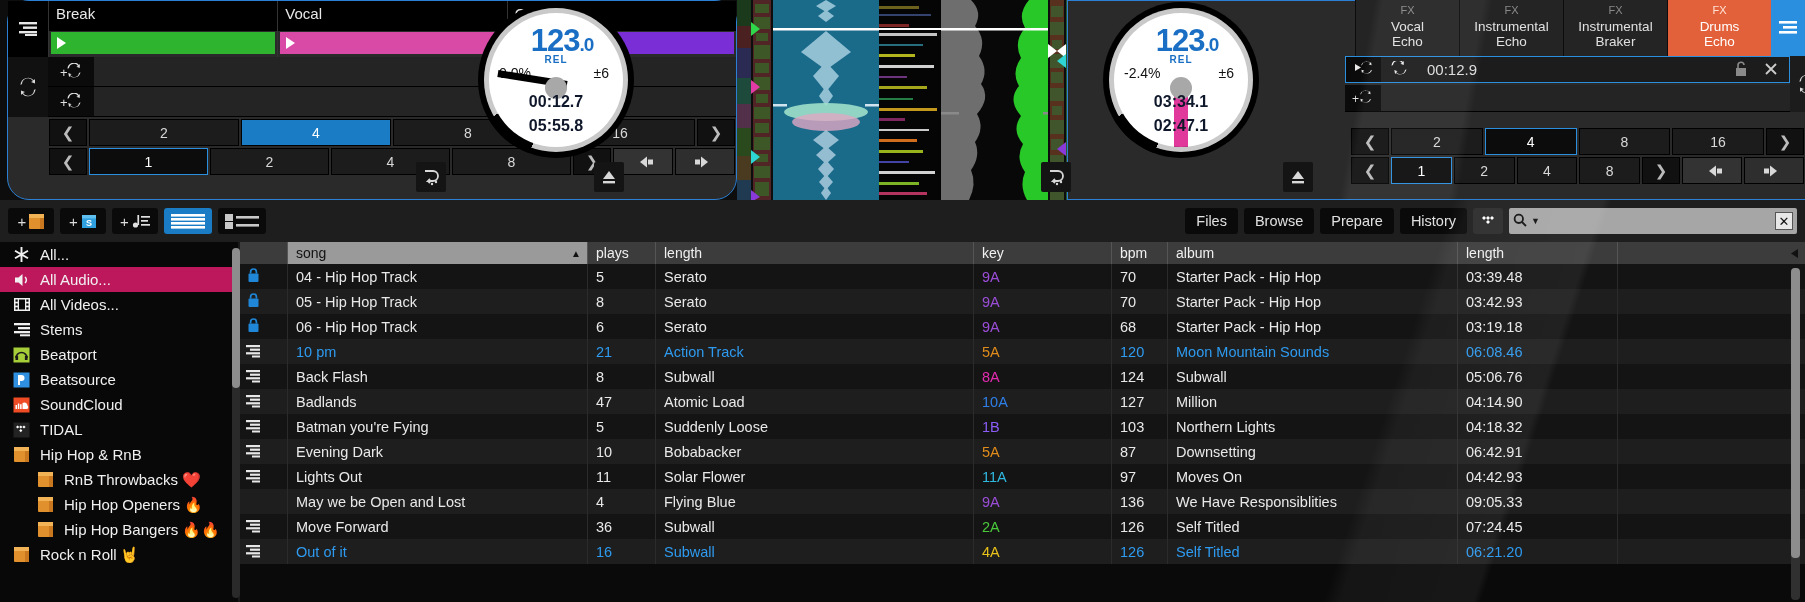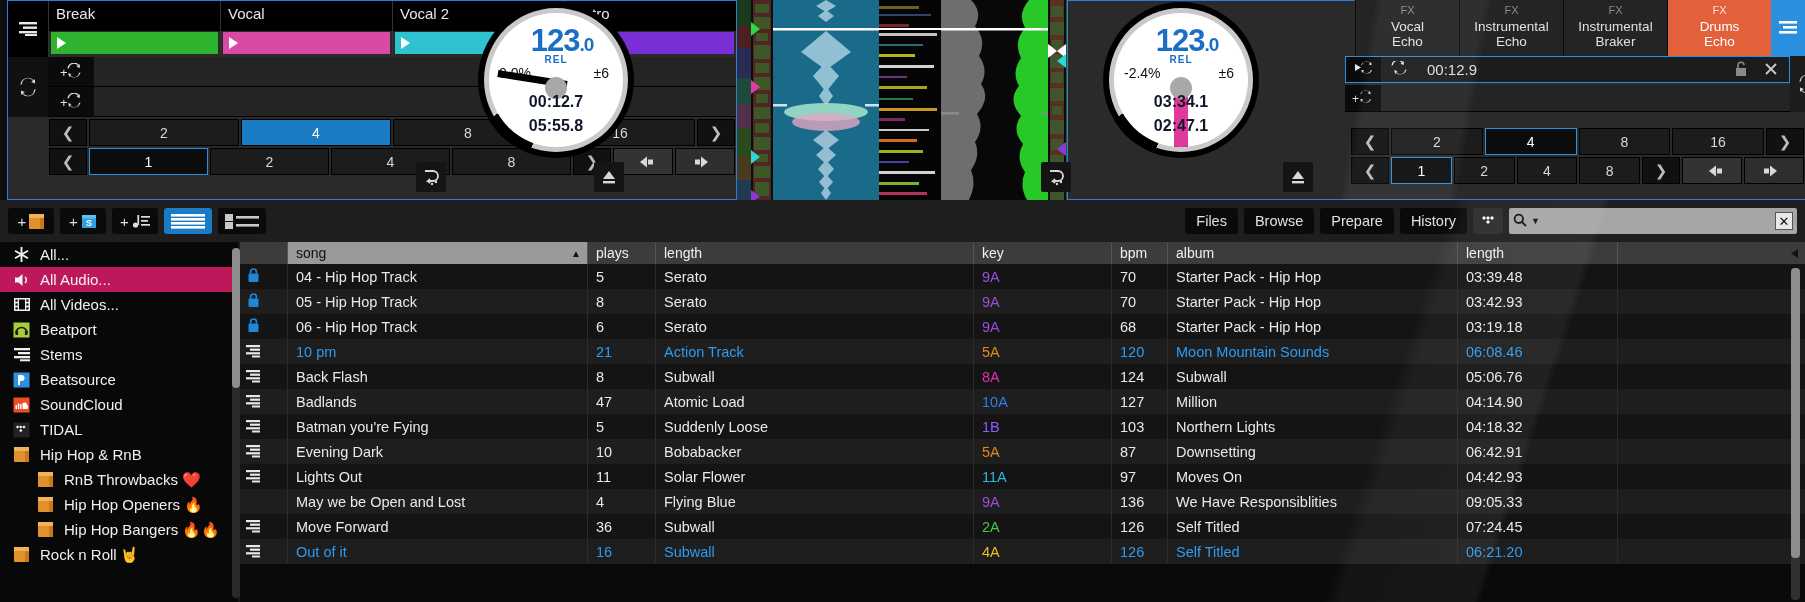--- a/index.html
+++ b/index.html
@@ -14,21 +14,21 @@
 
   
   .deck-area { position: relative; height: 200px; width: 1805px; background: #0d0d0d; }
 
   
   .deck-panel {
     position: absolute; top: 0; height: 200px;
     background: #2a2a2a;
     border: 1px solid #2b7fd4;
   }
-  #deck1-panel { left: 7px; width: 730px; }
+  #deck1-panel { left: 7px; width: 730px; border-radius: 22px; }
   #deck2-panel { left: 1067px; width: 738px; border-right: none; }
 
   .cue-strip { display: flex; height: 56px; }
   .cue-side {
     width: 40px; background: #000; display: flex; align-items: center; justify-content: center;
   }
   .cue-cols { display: flex; flex: 1; }
   .cue-col { flex: 1; border-left: 1px solid #333; display: flex; flex-direction: column; }
   .cue-name {
     height: 30px; color: #e8e8e8; font-size: 15px; padding: 4px 0 0 7px; background:#000;
@@ -275,26 +275,20 @@
         <div class="cue-cols">
           <div class="cue-col">
             <div class="cue-name">Break</div>
             <div class="cue-pad" style="background:#2fb42f">
                 <span class="tri"></span>
               </div>
           </div>
           <div class="cue-col">
             <div class="cue-name">Vocal</div>
             <div class="cue-pad" style="background:#d84aa6">
-                <span class="tri"></span>
-              </div>
-          </div>
-          <div class="cue-col">
-            <div class="cue-name">Vocal 2</div>
-            <div class="cue-pad" style="background:#2fc3cf">
                 <span class="tri"></span>
               </div>
           </div>
           <div class="cue-col">
             <div class="cue-name">Outro</div>
             <div class="cue-pad" style="background:#7a2fd6">
                 <span class="tri"></span>
               </div>
           </div>
         </div>
@@ -822,39 +816,39 @@
               <rect x="13.3" y="6.4" width="2.2" height="2.2"></rect>
               <rect x="13.3" y="10.3" width="2.2" height="2.2"></rect>
               <rect x="6" y="2.5" width="6" height="10"></rect>
             </g>
           </svg>
       </span>
       <span>All Videos...</span>
     </div>
     <div class="side-item">
       <span class="side-ico">
+        <svg width="18" height="15" viewBox="0 0 18 15">
+            <rect x="1" y="1" width="16" height="2.3" fill="#f0f0f0"></rect>
+            <rect x="5" y="5" width="12" height="2.3" fill="#f0f0f0"></rect>
+            <rect x="1" y="9" width="16" height="2.3" fill="#f0f0f0"></rect>
+            <rect x="7" y="12.3" width="10" height="2" fill="#f0f0f0"></rect>
+          </svg>
+      </span>
+      <span>Stems</span>
+    </div>
+    <div class="side-item">
+      <span class="side-ico">
         <svg width="17" height="16" viewBox="0 0 17 16">
             <rect x="0.5" y="0.5" width="16" height="15" fill="#a6ce39"></rect>
             <path d="M3 11a5 5 0 0 1 11 0" stroke="#1a1a1a" stroke-width="1.6" fill="none"></path>
             <rect x="2.5" y="9" width="2.6" height="4" fill="#1a1a1a"></rect>
             <rect x="11.9" y="9" width="2.6" height="4" fill="#1a1a1a"></rect>
           </svg>
       </span>
       <span>Beatport</span>
-    </div>
-    <div class="side-item">
-      <span class="side-ico">
-        <svg width="18" height="15" viewBox="0 0 18 15">
-            <rect x="1" y="1" width="16" height="2.3" fill="#f0f0f0"></rect>
-            <rect x="5" y="5" width="12" height="2.3" fill="#f0f0f0"></rect>
-            <rect x="1" y="9" width="16" height="2.3" fill="#f0f0f0"></rect>
-            <rect x="7" y="12.3" width="10" height="2" fill="#f0f0f0"></rect>
-          </svg>
-      </span>
-      <span>Stems</span>
     </div>
     <div class="side-item">
       <span class="side-ico">
         <svg width="17" height="16" viewBox="0 0 17 16">
             <rect x="0.5" y="0.5" width="16" height="15" fill="#2f8fe0"></rect>
             <path d="M5 3h3.5a3 3 0 0 1 0 6H5z" fill="#ffffff"></path>
             <rect x="5" y="3" width="2" height="10" fill="#ffffff"></rect>
           </svg>
       </span>
       <span>Beatsource</span>

